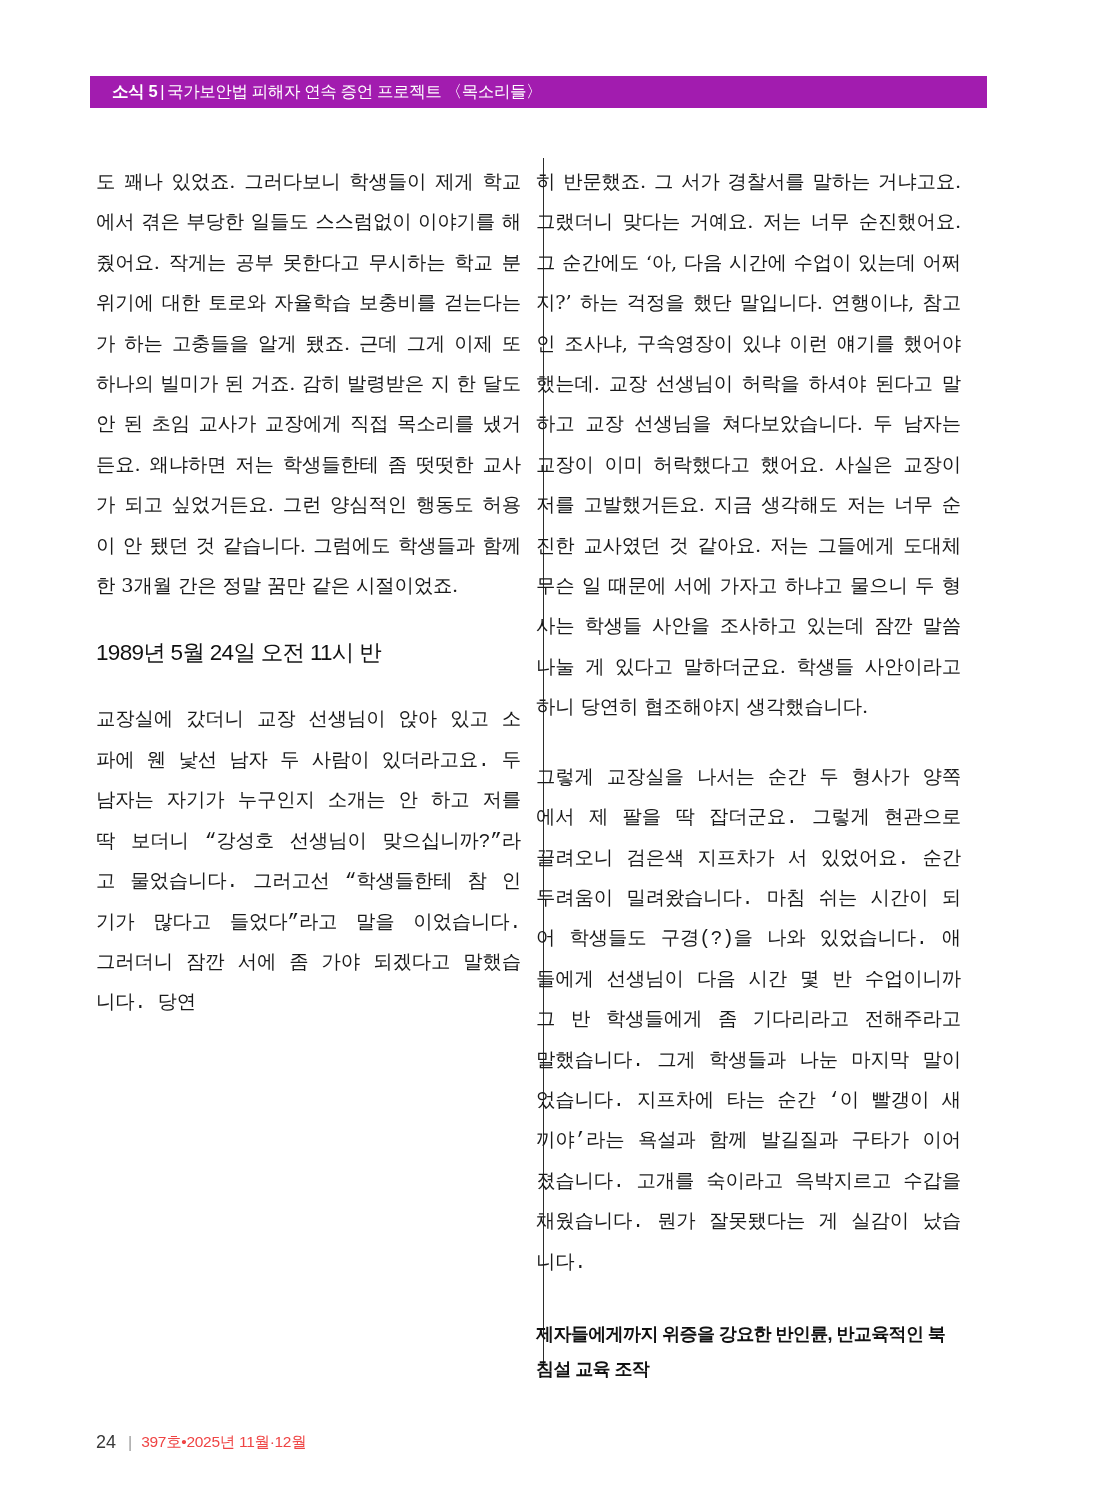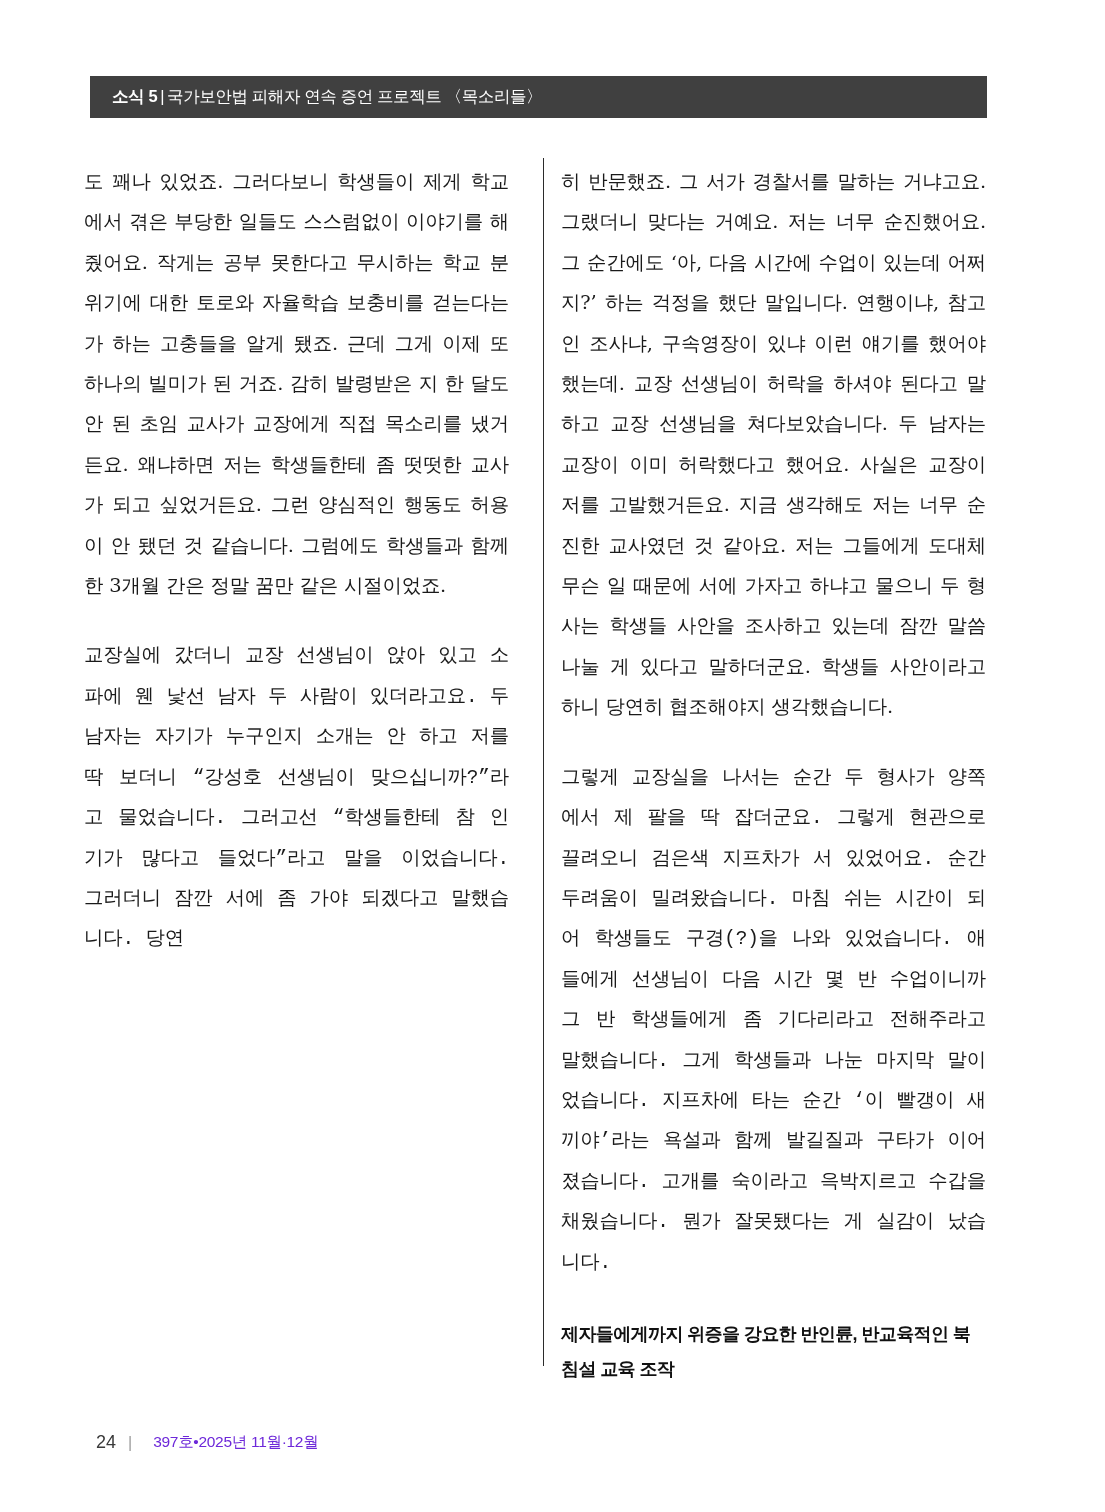--- a/index.html
+++ b/index.html
@@ -20,22 +20,22 @@
     inset: 0;
     background: #ffffff;
   }
 
   
   .runhead-bar {
     position: absolute;
     left: 90px;
     top: 76px;
     width: 897px;
-    height: 42px;
-    background: #404040;
+    height: 32px;
+    background: #a21caf;
     display: flex;
     align-items: center;
     text-align: right;
   }
   .runhead-text {
     margin-left: 22px;
     font-family: "Liberation Sans", "DejaVu Sans", sans-serif;
     font-size: 16.5px;
     color: #ffffff;
     letter-spacing: -0.4px;
@@ -43,22 +43,22 @@
   }
   .runhead-text .rh-strong { font-weight: bold; }
   .runhead-text .rh-sep { font-weight: normal; padding: 0 3px; }
 
   
   .col {
     position: absolute;
     top: 162px;
     width: 425px;
   }
-  .col-left  { left: 84px; }
-  .col-right { left: 561px; }
+  .col-left  { left: 96px; }
+  .col-right { left: 536px; }
 
   .divider {
     position: absolute;
     left: 543px;
     top: 158px;
     width: 1px;
     height: 1208px;
     background: #2b2b2b;
   }
 
@@ -110,40 +110,40 @@
     color: #3a3a3a;
     letter-spacing: 0px;
   }
   .footer .bar {
     font-size: 16px;
     color: #9a9a9a;
     padding: 0 9px 0 12px;
   }
   .footer .issue {
     font-size: 15.5px;
-    color: #6d28d9;
+    color: #ef4444;
     letter-spacing: -0.3px;
-    margin-left: 12px;
   }
 </style>
 </head>
 <body>
 
 <div class="page">
 
   <div class="runhead-bar">
     <div class="runhead-text">
       <span class="rh-strong">소식 5</span><span class="rh-sep">|</span><span class="rh-title">국가보안법 피해자 연속 증언 프로젝트 〈목소리들〉</span>
     </div>
   </div>
 
   <div class="divider"></div>
 
   <div class="col col-left">
     <p class="body">도 꽤나 있었죠. 그러다보니 학생들이 제게 학교에서 겪은 부당한 일들도 스스럼없이 이야기를 해줬어요. 작게는 공부 못한다고 무시하는 학교 분위기에 대한 토로와 자율학습 보충비를 걷는다는가 하는 고충들을 알게 됐죠. 근데 그게 이제 또 하나의 빌미가 된 거죠. 감히 발령받은 지 한 달도 안 된 초임 교사가 교장에게 직접 목소리를 냈거든요. 왜냐하면 저는 학생들한테 좀 떳떳한 교사가 되고 싶었거든요. 그런 양심적인 행동도 허용이 안 됐던 것 같습니다. 그럼에도 학생들과 함께한 3개월 간은 정말 꿈만 같은 시절이었죠.</p>
+    <h2 class="section-title">1989년 5월 24일 오전 11시 반</h2>
     <p class="body tight">교장실에 갔더니 교장 선생님이 앉아 있고 소파에 웬 낯선 남자 두 사람이 있더라고요. 두 남자는 자기가 누구인지 소개는 안 하고 저를 딱 보더니 “강성호 선생님이 맞으십니까?”라고 물었습니다. 그러고선 “학생들한테 참 인기가 많다고 들었다”라고 말을 이었습니다. 그러더니 잠깐 서에 좀 가야 되겠다고 말했습니다. 당연</p>
   </div>
 
   <div class="col col-right">
     <p class="body">히 반문했죠. 그 서가 경찰서를 말하는 거냐고요. 그랬더니 맞다는 거예요. 저는 너무 순진했어요. 그 순간에도 ‘아, 다음 시간에 수업이 있는데 어쩌지?’ 하는 걱정을 했단 말입니다. 연행이냐, 참고인 조사냐, 구속영장이 있냐 이런 얘기를 했어야 했는데. 교장 선생님이 허락을 하셔야 된다고 말하고 교장 선생님을 쳐다보았습니다. 두 남자는 교장이 이미 허락했다고 했어요. 사실은 교장이 저를 고발했거든요. 지금 생각해도 저는 너무 순진한 교사였던 것 같아요. 저는 그들에게 도대체 무슨 일 때문에 서에 가자고 하냐고 물으니 두 형사는 학생들 사안을 조사하고 있는데 잠깐 말씀 나눌 게 있다고 말하더군요. 학생들 사안이라고 하니 당연히 협조해야지 생각했습니다.</p>
     <p class="body tight">그렇게 교장실을 나서는 순간 두 형사가 양쪽에서 제 팔을 딱 잡더군요. 그렇게 현관으로 끌려오니 검은색 지프차가 서 있었어요. 순간 두려움이 밀려왔습니다. 마침 쉬는 시간이 되어 학생들도 구경(?)을 나와 있었습니다. 애들에게 선생님이 다음 시간 몇 반 수업이니까 그 반 학생들에게 좀 기다리라고 전해주라고 말했습니다. 그게 학생들과 나눈 마지막 말이었습니다. 지프차에 타는 순간 ‘이 빨갱이 새끼야’라는 욕설과 함께 발길질과 구타가 이어졌습니다. 고개를 숙이라고 윽박지르고 수갑을 채웠습니다. 뭔가 잘못됐다는 게 실감이 났습니다.</p>
     <h3 class="sub-title">제자들에게까지 위증을 강요한 반인륜, 반교육적인 북침설 교육 조작</h3>
   </div>
 
   <div class="footer">

